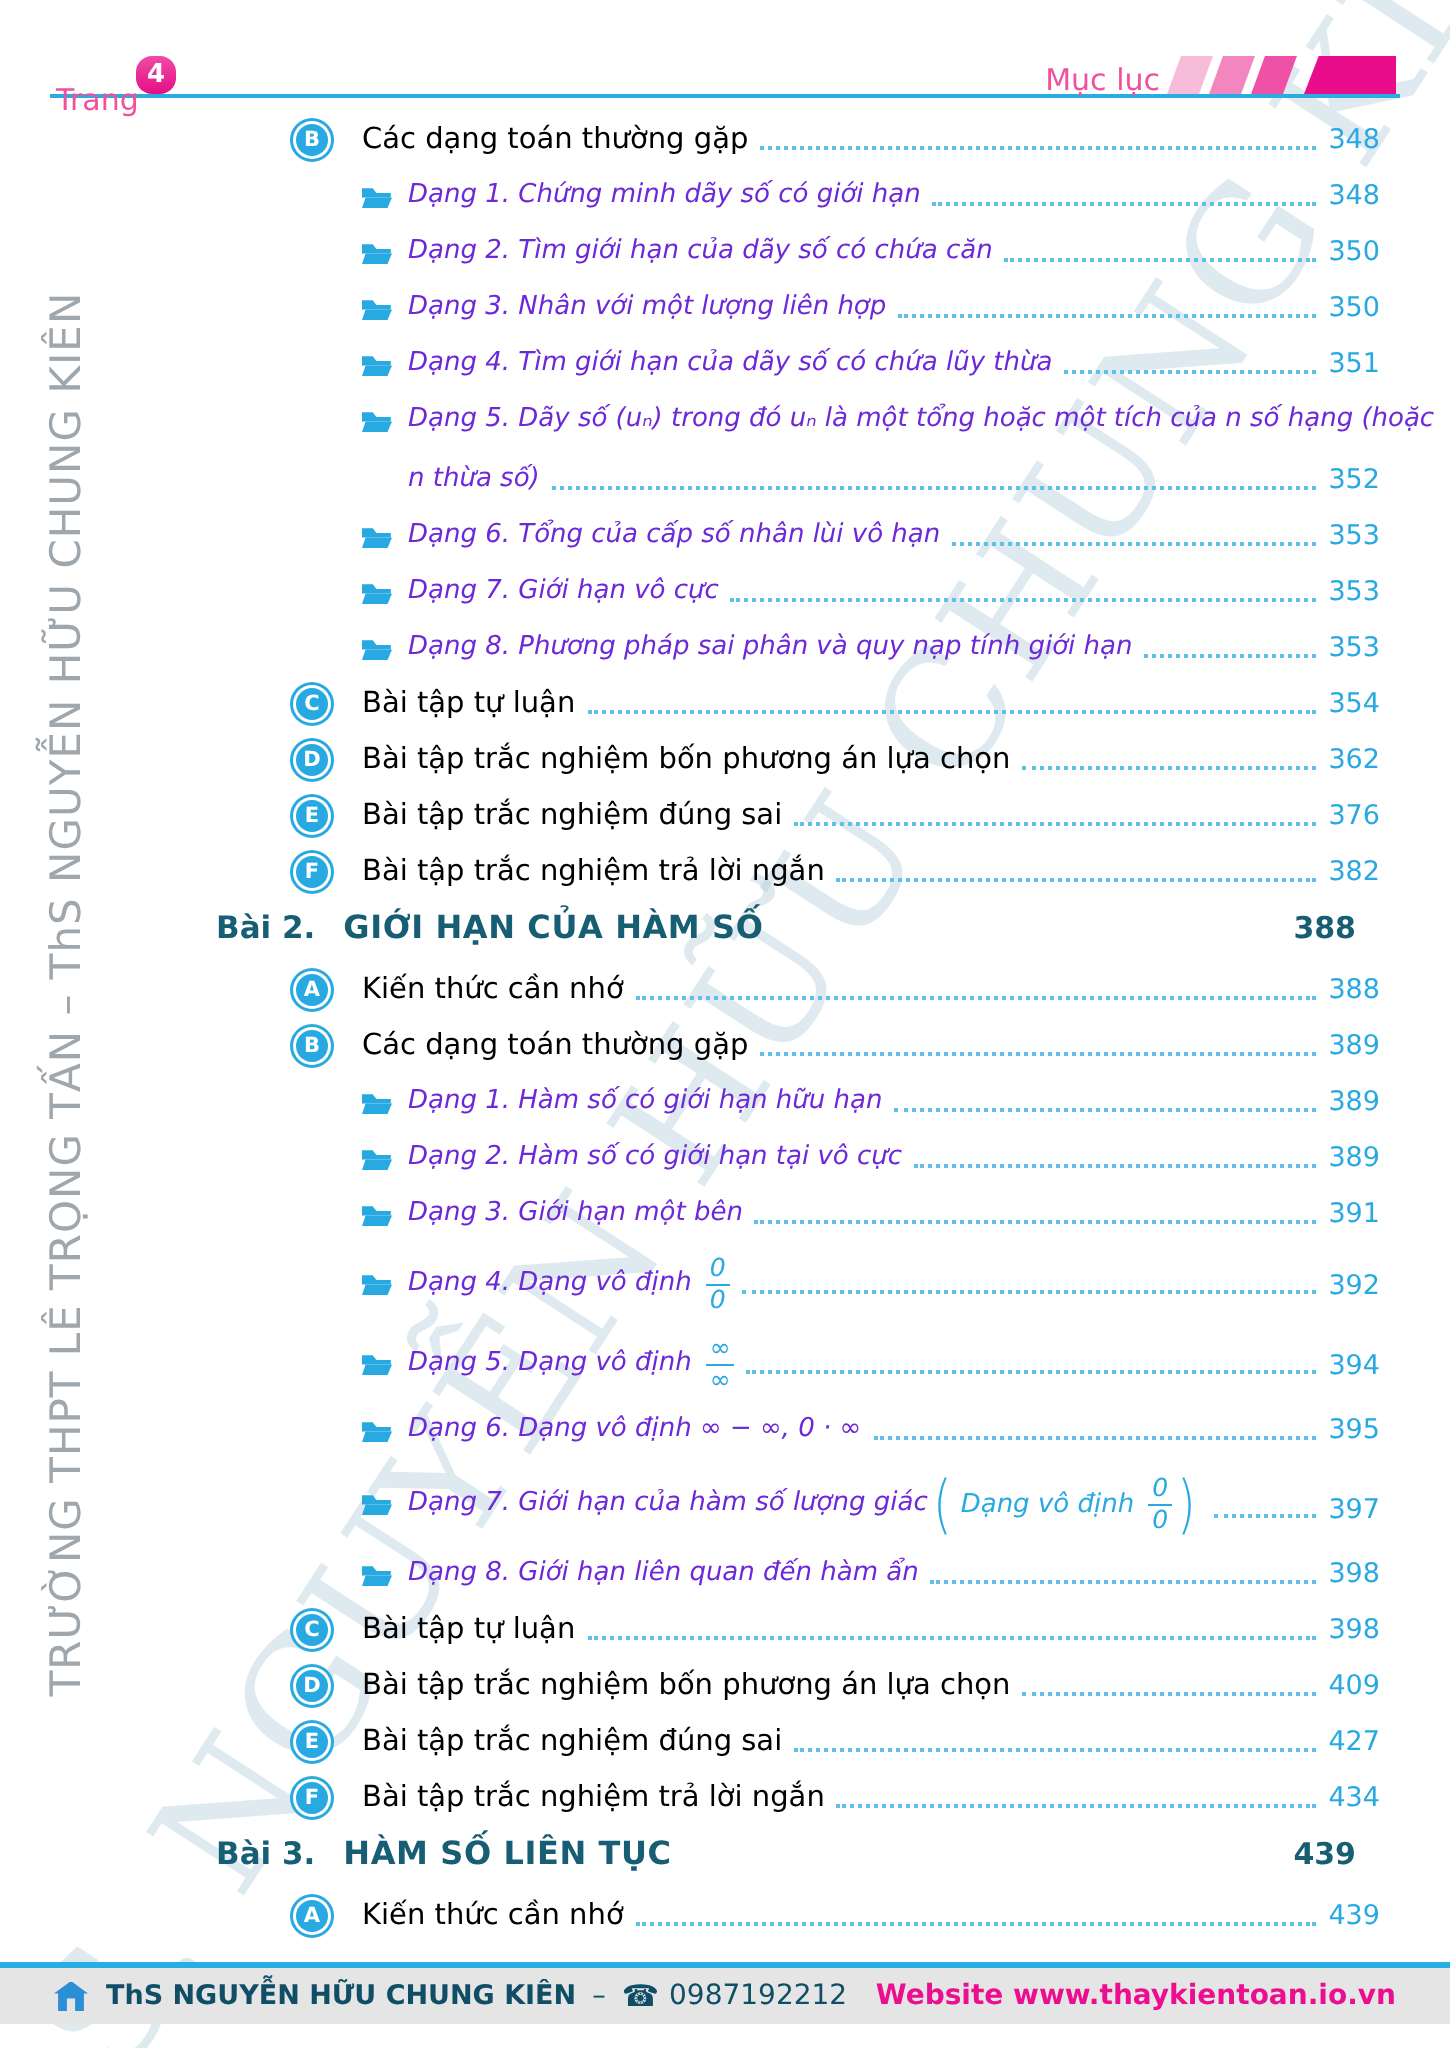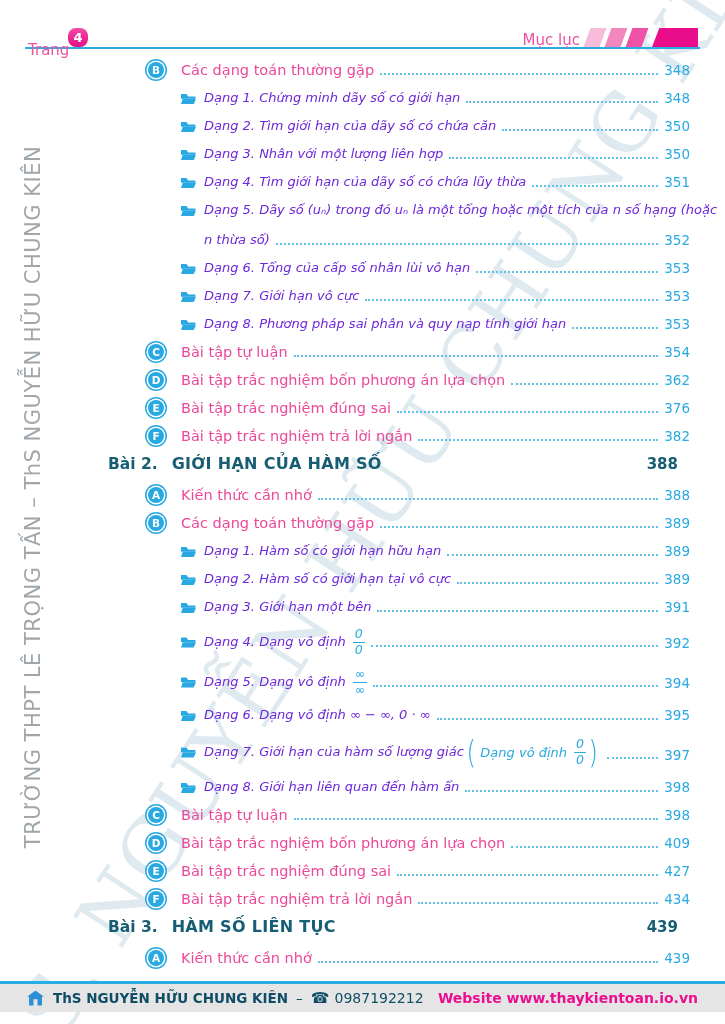--- a/index.html
+++ b/index.html
@@ -33,21 +33,21 @@
   .arrow.a1{background:#f7bcd9}.arrow.a2{background:#f287bf}.arrow.a3{background:#ee51a5}
   .arrow-last{width:46px;height:19px;background:#e90c8b;clip-path:polygon(16% 0,100% 0,100% 100%,0 100%);margin-left:2px}
   
   .toc{position:absolute;left:145px;top:60px;width:545px;z-index:2}
   .row{display:flex;align-items:flex-end;min-height:20px;margin-bottom:8px}
   .badge{
     flex:0 0 auto;width:16px;height:16px;border-radius:50%;background:#29a9e1;color:#fff;
     font-size:10.5px;font-weight:bold;display:flex;align-items:center;justify-content:center;
     box-shadow:0 0 0 1.5px #fff,0 0 0 3px #29a9e1;margin:0 17px 2px 3px;
   }
-  .section-label{color:#ec4899;font-size:14.5px;line-height:20px;white-space:nowrap}
+  .section-label{color:#000000;font-size:14.5px;line-height:20px;white-space:nowrap}
   .folder{flex:0 0 auto;width:15px;height:11px;position:relative;margin:0 8px 4px 36px}
   .folder::before{content:"";position:absolute;inset:0;background:#29a9e1;
     clip-path:polygon(0 10%,36% 10%,48% 32%,96% 32%,96% 52%,0 52%)}
   .folder::after{content:"";position:absolute;inset:0;background:#29a9e1;
     clip-path:polygon(12% 52%,100% 52%,85% 100%,0 100%)}
   .dang-label{color:#6d28d9;font-style:italic;font-size:13px;line-height:20px;white-space:nowrap}
   .leader{flex:1 1 auto;min-width:10px;border-bottom:2px dotted #5fc0e8;margin:0 6px 5px 6px}
   .page{color:#29a9e1;font-size:13.5px;line-height:20px}
   
   .row2{margin-bottom:8px}

